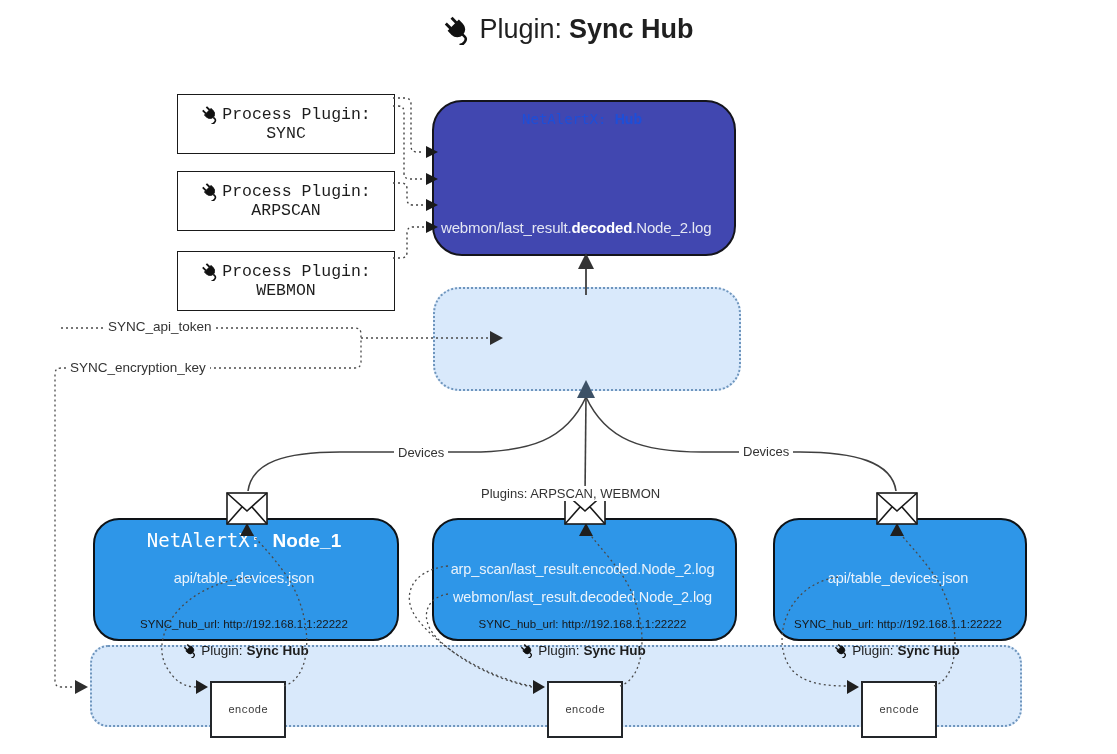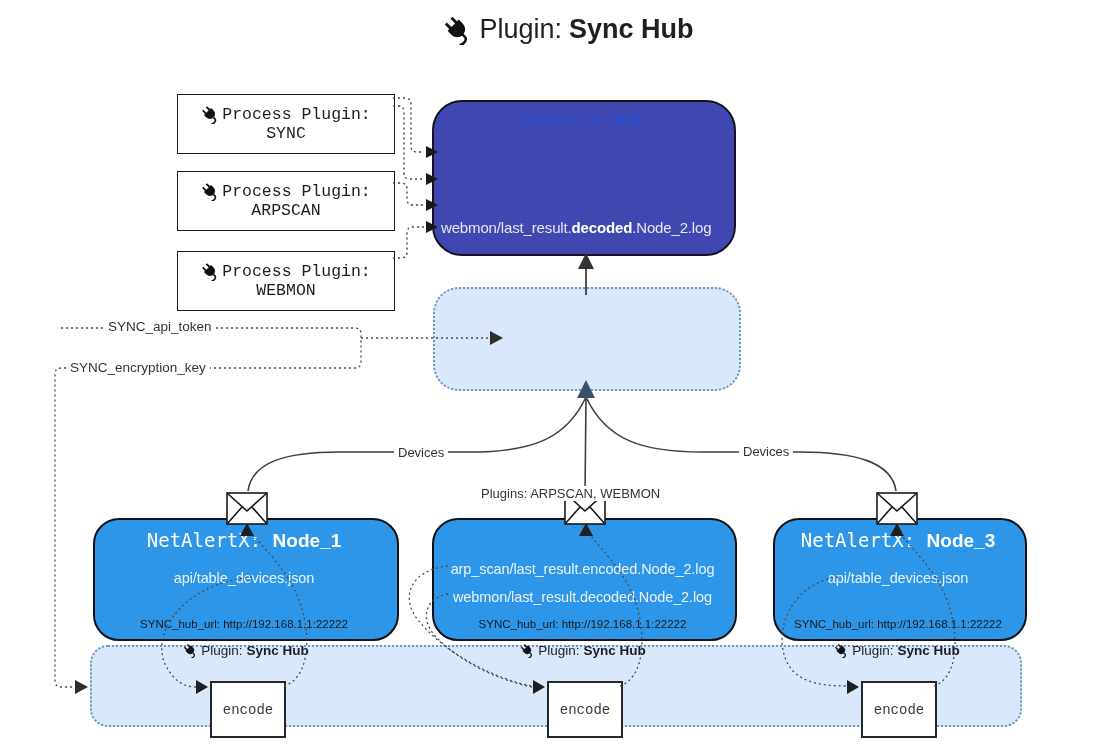--- a/index.html
+++ b/index.html
@@ -45,21 +45,21 @@
   .n3{left:773px;width:250px;}
   .node-title{top:529px;text-align:center;font-size:19px;color:#fff;white-space:nowrap;}
   .node-title .pre{font-family:"DejaVu Sans Mono",monospace;}
   .node-title .bold{font-weight:700;margin-top:28px;}
   .node-line{text-align:center;font-size:14.5px;letter-spacing:-0.1px;color:#eaf3fc;white-space:nowrap;}
   .node-url{text-align:center;font-size:11.5px;color:#17191b;white-space:nowrap;}
 
   
   .encode-band{left:90px;top:645px;width:928px;height:78px;border-radius:18px;}
   .enc-box{top:661px;width:72px;height:53px;background:#fff;border:2px solid #23262a;
-           display:flex;align-items:center;justify-content:center;font-size:14px;color:#3a3a3a;}
+           display:flex;align-items:center;justify-content:center;font-size:11px;color:#3a3a3a;}
   .enc-label{top:643px;width:200px;display:flex;align-items:center;justify-content:center;
              font-size:13.5px;color:#1d1d1d;white-space:nowrap;}
   .enc-label .bold{font-weight:700;margin-left:4px;}
   .enc-label .plug{width:15px;height:15px;margin-right:3px;}
 
   
   .line-label{background:#fff;padding:0 4px;font-size:13px;color:#333;white-space:nowrap;}
 
   svg.overlay{position:absolute;left:0;top:0;width:1117px;height:754px;pointer-events:none;}
 </style>
@@ -133,23 +133,20 @@
   </div>
   <div class="abs node-line" style="left:93px;width:302px;top:570px;">api/table_devices.json</div>
   <div class="abs node-url" style="left:93px;width:302px;top:618px;">SYNC_hub_url: http://192.168.1.1:22222</div>
 
   <div class="abs node n2"></div>
   <div class="abs node-line" style="left:432px;width:301px;top:561px;">arp_scan/last_result.encoded.Node_2.log</div>
   <div class="abs node-line" style="left:432px;width:301px;top:589px;">webmon/last_result.decoded.Node_2.log</div>
   <div class="abs node-url" style="left:432px;width:301px;top:618px;">SYNC_hub_url: http://192.168.1.1:22222</div>
 
   <div class="abs node n3"></div>
-  <div class="abs node-title" style="left:773px;width:250px;">
-    <span class="pre">NetAlertX: </span><span class="bold">Node_3</span>
-  </div>
   <div class="abs node-line" style="left:773px;width:250px;top:570px;">api/table_devices.json</div>
   <div class="abs node-url" style="left:773px;width:250px;top:618px;">SYNC_hub_url: http://192.168.1.1:22222</div>
 
   <div class="abs band encode-band"></div>
   <div class="abs enc-box mono" style="left:210px;">
       <span>encode</span>
     </div>
   <div class="abs enc-box mono" style="left:547px;">
       <span>encode</span>
     </div>

